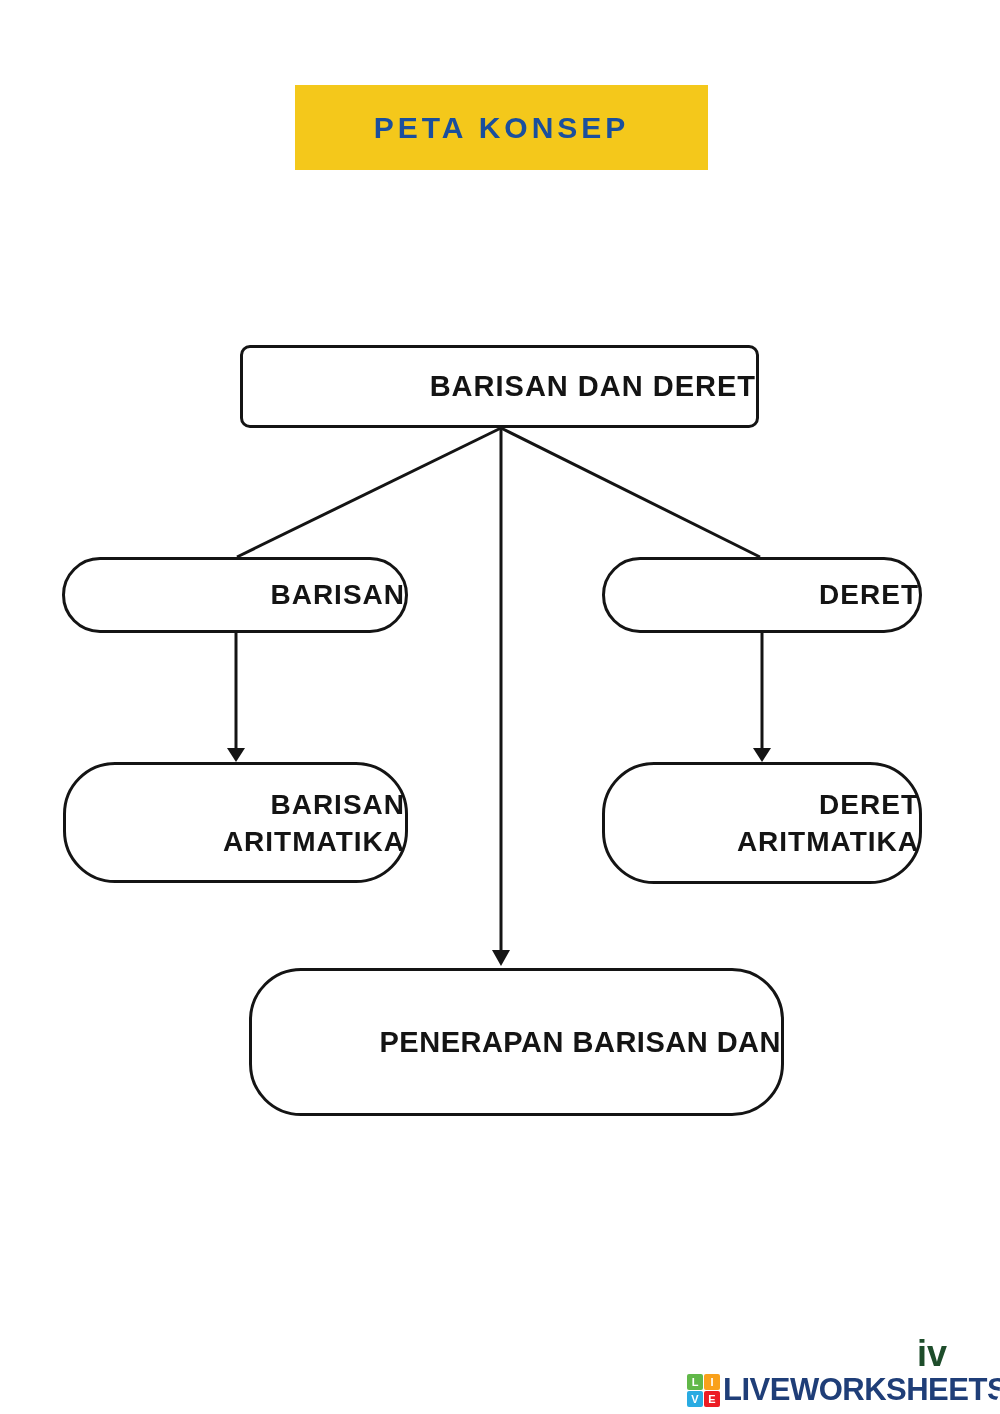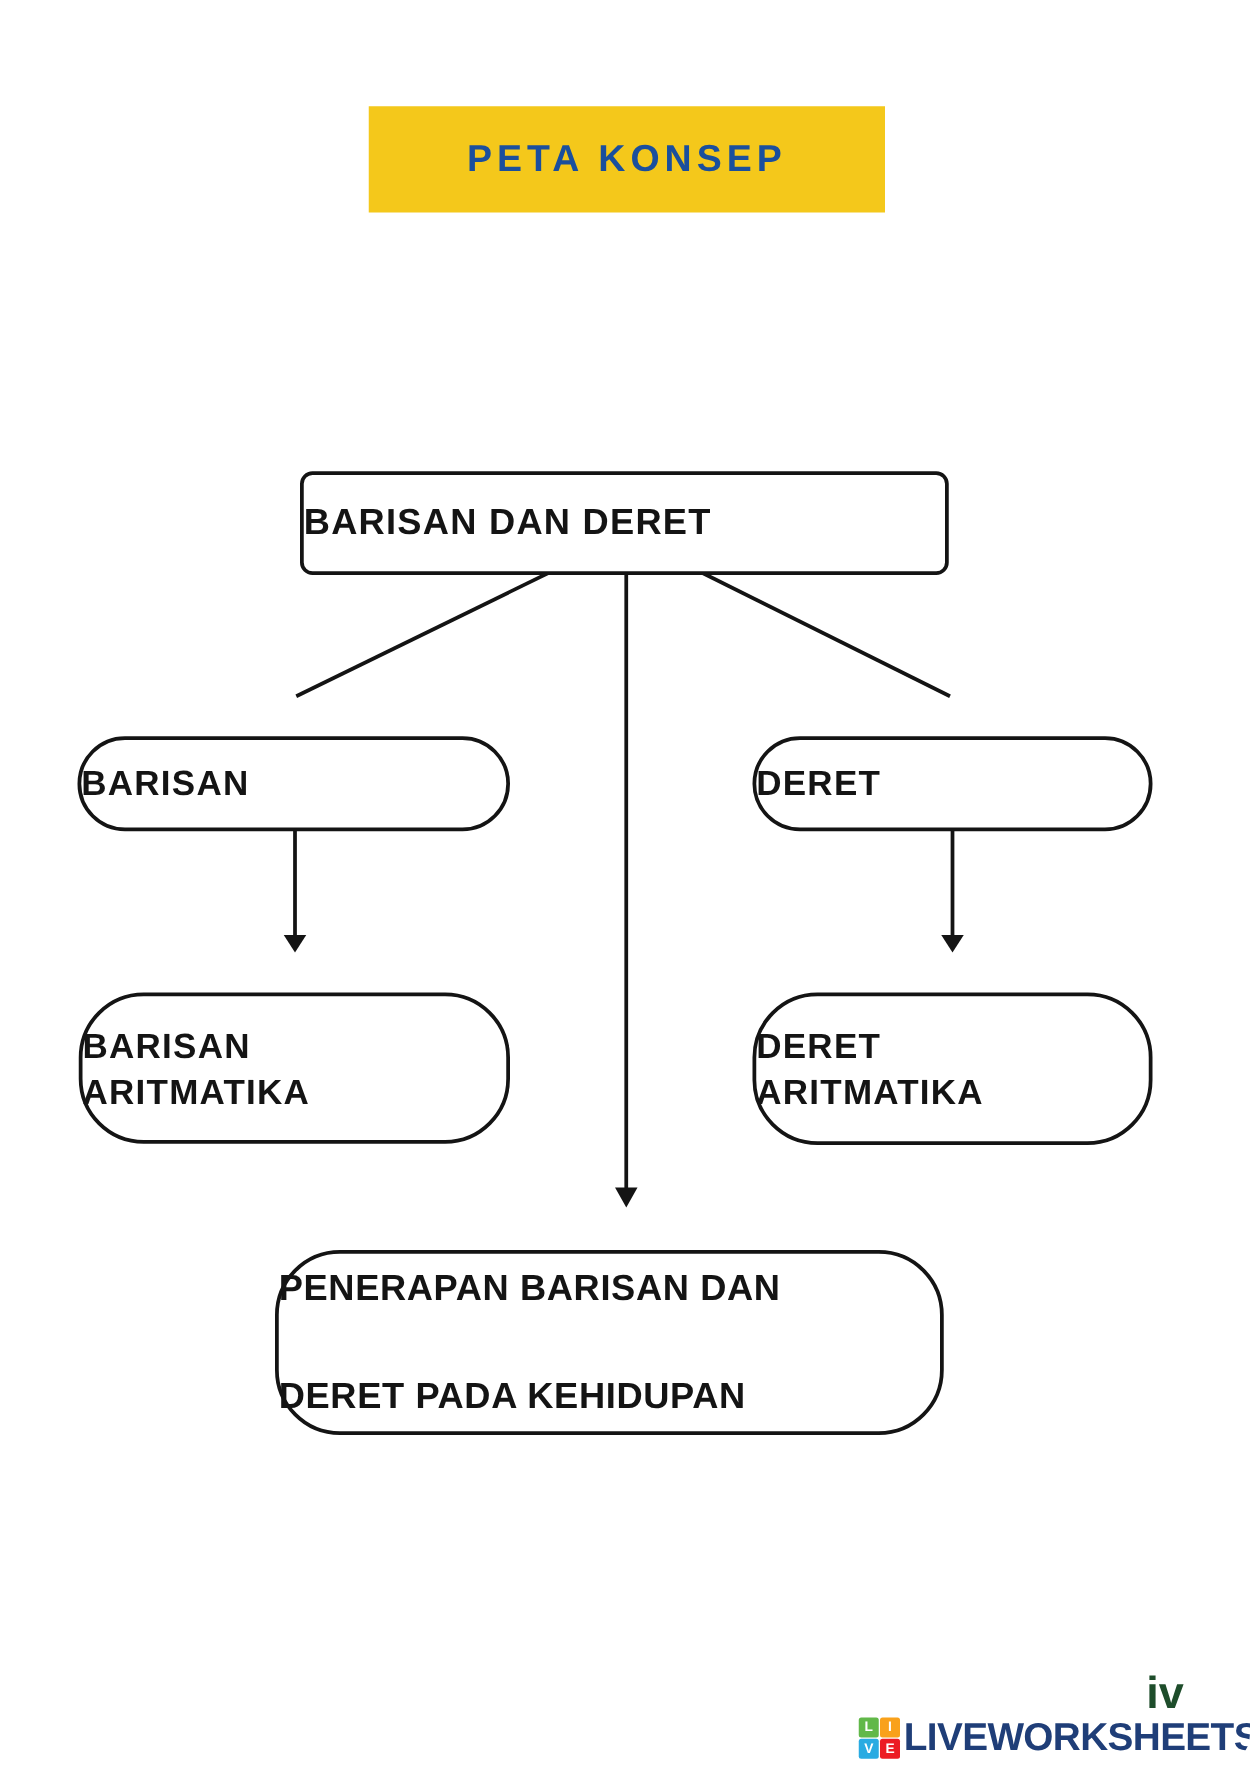--- a/index.html
+++ b/index.html
@@ -26,24 +26,23 @@
     letter-spacing: 4px;
   }
   
   .node {
     position: absolute;
     box-sizing: border-box;
     border: 3px solid #141414;
     background: #ffffff;
     color: #141414;
     display: flex; flex-direction: column;
-    align-items: flex-start; justify-content: center;
+    align-items: flex-end; justify-content: center;
     text-align: center;
     font-weight: bold;
-    margin-top: 32px;
   }
   .node span { display: block; }
   .root-box {
     left: 240px; top: 345px;
     width: 519px; height: 83px;
     border-radius: 10px;
     font-size: 29px; letter-spacing: 1px;
   }
   .pill-barisan {
     left: 62px; top: 557px;
@@ -63,21 +62,21 @@
     border-radius: 52px;
     font-size: 28px; line-height: 37px; letter-spacing: 1px;
   }
   .pill-deret-arit {
     left: 602px; top: 762px;
     width: 320px; height: 122px;
     border-radius: 52px;
     font-size: 28px; line-height: 37px; letter-spacing: 1px;
   }
   .pill-penerapan {
-    left: 220px; top: 968px;
+    left: 249px; top: 968px;
     width: 535px; height: 148px;
     border-radius: 52px;
     font-size: 29px; line-height: 38px; letter-spacing: 0.5px; gap: 48px;
   }
   
   .connectors {
     position: absolute;
     left: 0; top: 0;
     width: 1000px; height: 1414px;
     pointer-events: none;
@@ -153,21 +152,20 @@
     <span>ARITMATIKA</span>
   </div>
 
   <div class="node pill-deret-arit" style="border-color: rgb(20, 20, 20); color: rgb(20, 20, 20);">
     <span>DERET</span>
     <span>ARITMATIKA</span>
   </div>
 
   <div class="node pill-penerapan" style="border-color: rgb(20, 20, 20); color: rgb(20, 20, 20);">
     <span>PENERAPAN BARISAN DAN</span>
-    <span>DERET PADA KEHIDUPAN</span>
   </div>
 
   <div class="page-number" style="color: rgb(30, 77, 43);">iv</div>
 
   <div class="logo-row">
     <div class="logo-grid">
       <div class="logo-sq" style="background: rgb(97, 184, 73);">L</div>
       <div class="logo-sq" style="background: rgb(249, 161, 27);">I</div>
       <div class="logo-sq" style="background: rgb(41, 171, 226);">V</div>
       <div class="logo-sq" style="background: rgb(236, 28, 36);">E</div>

